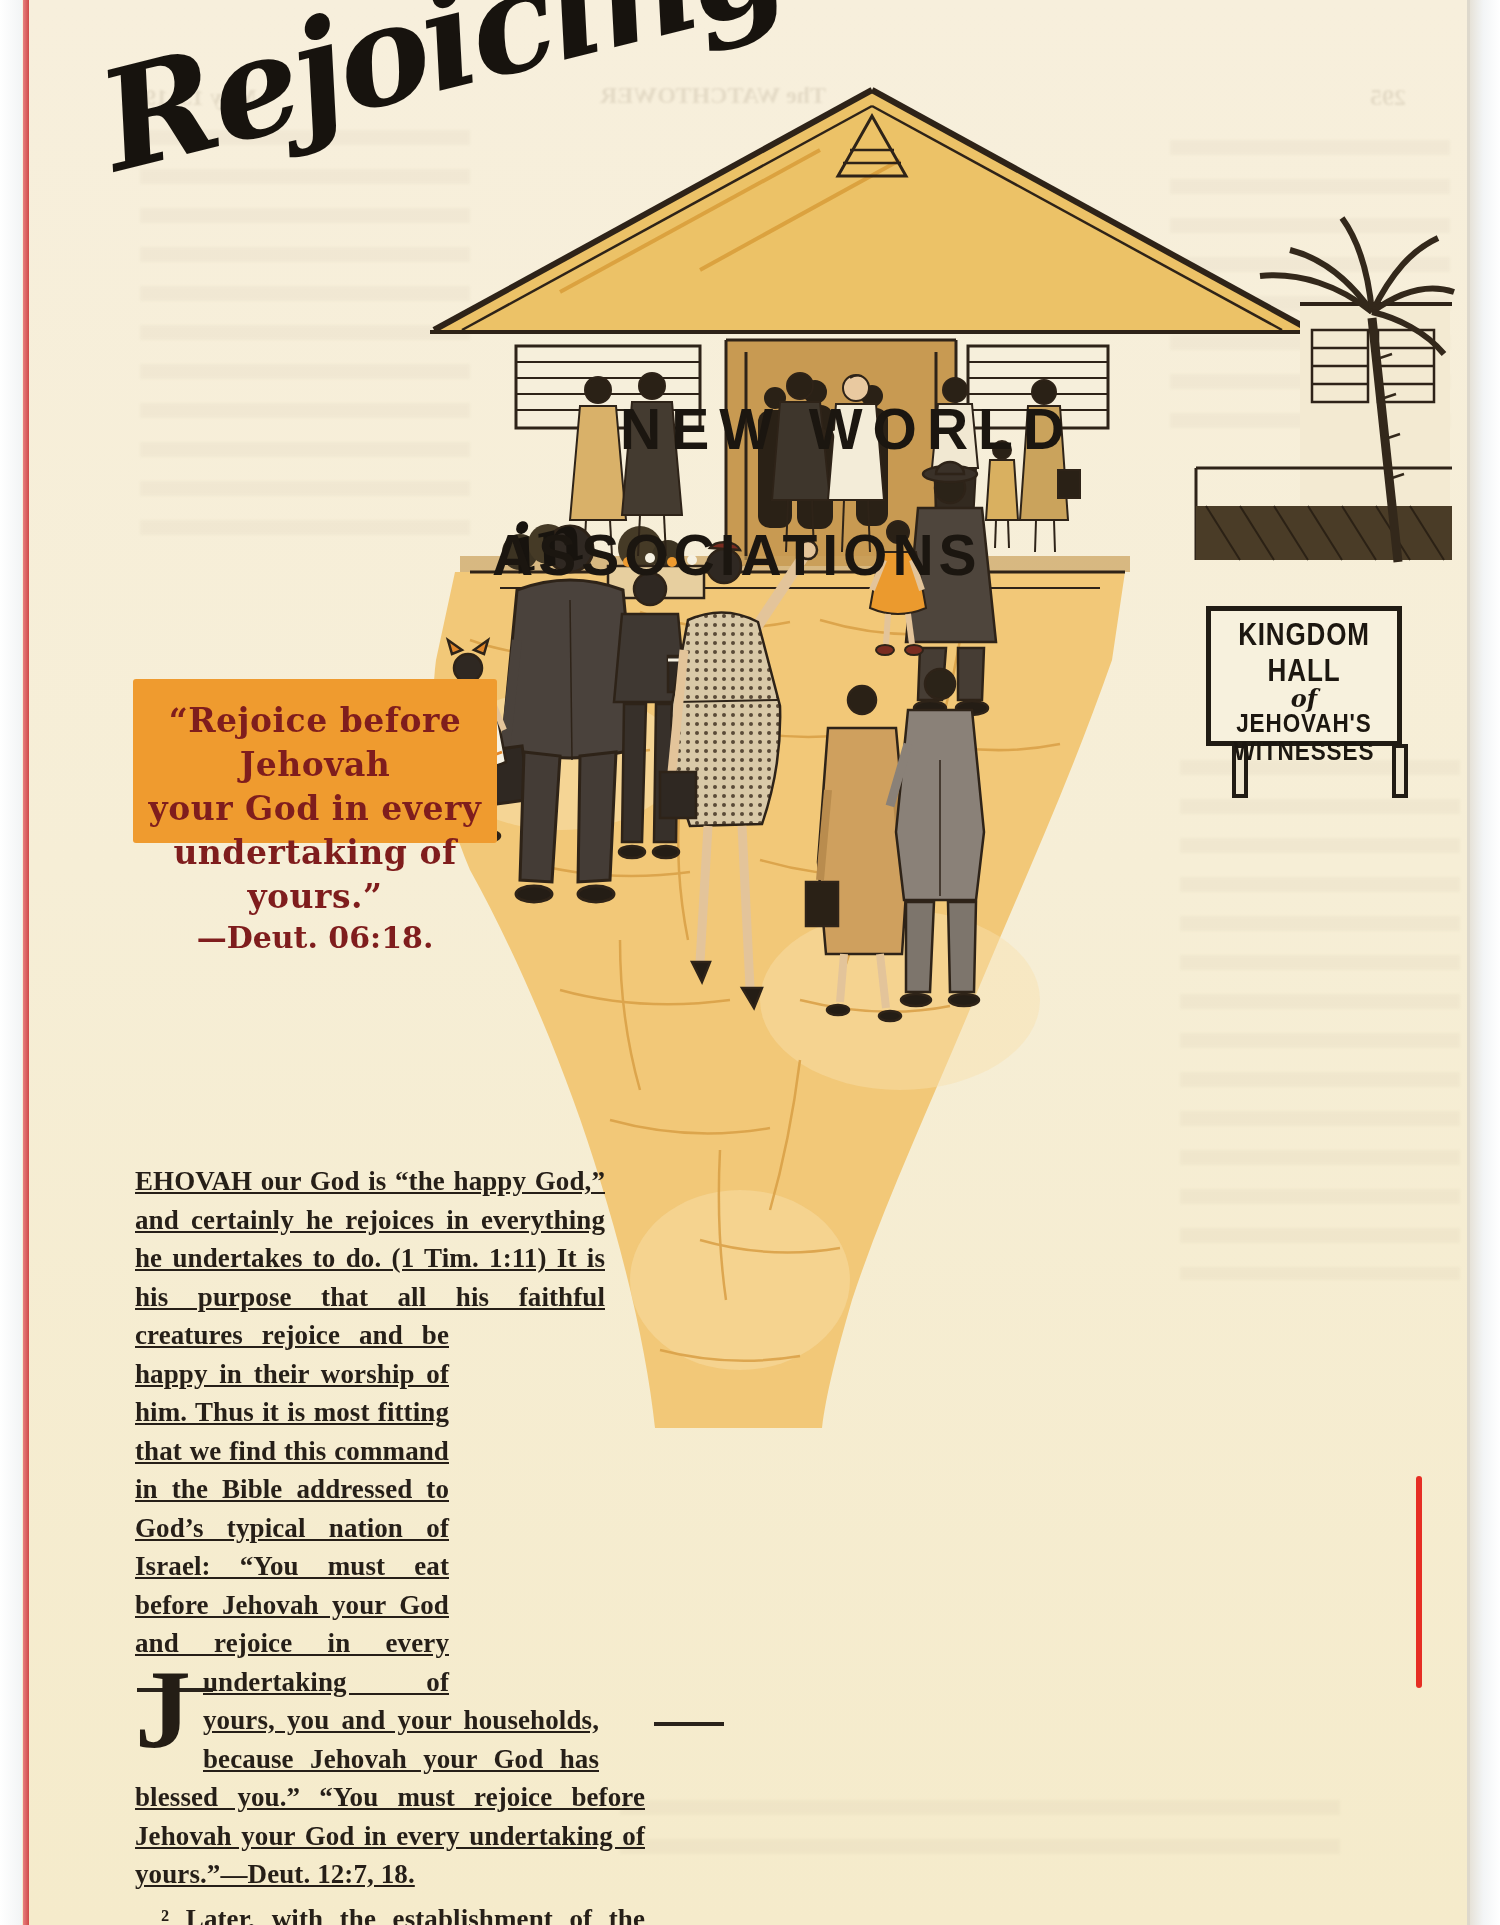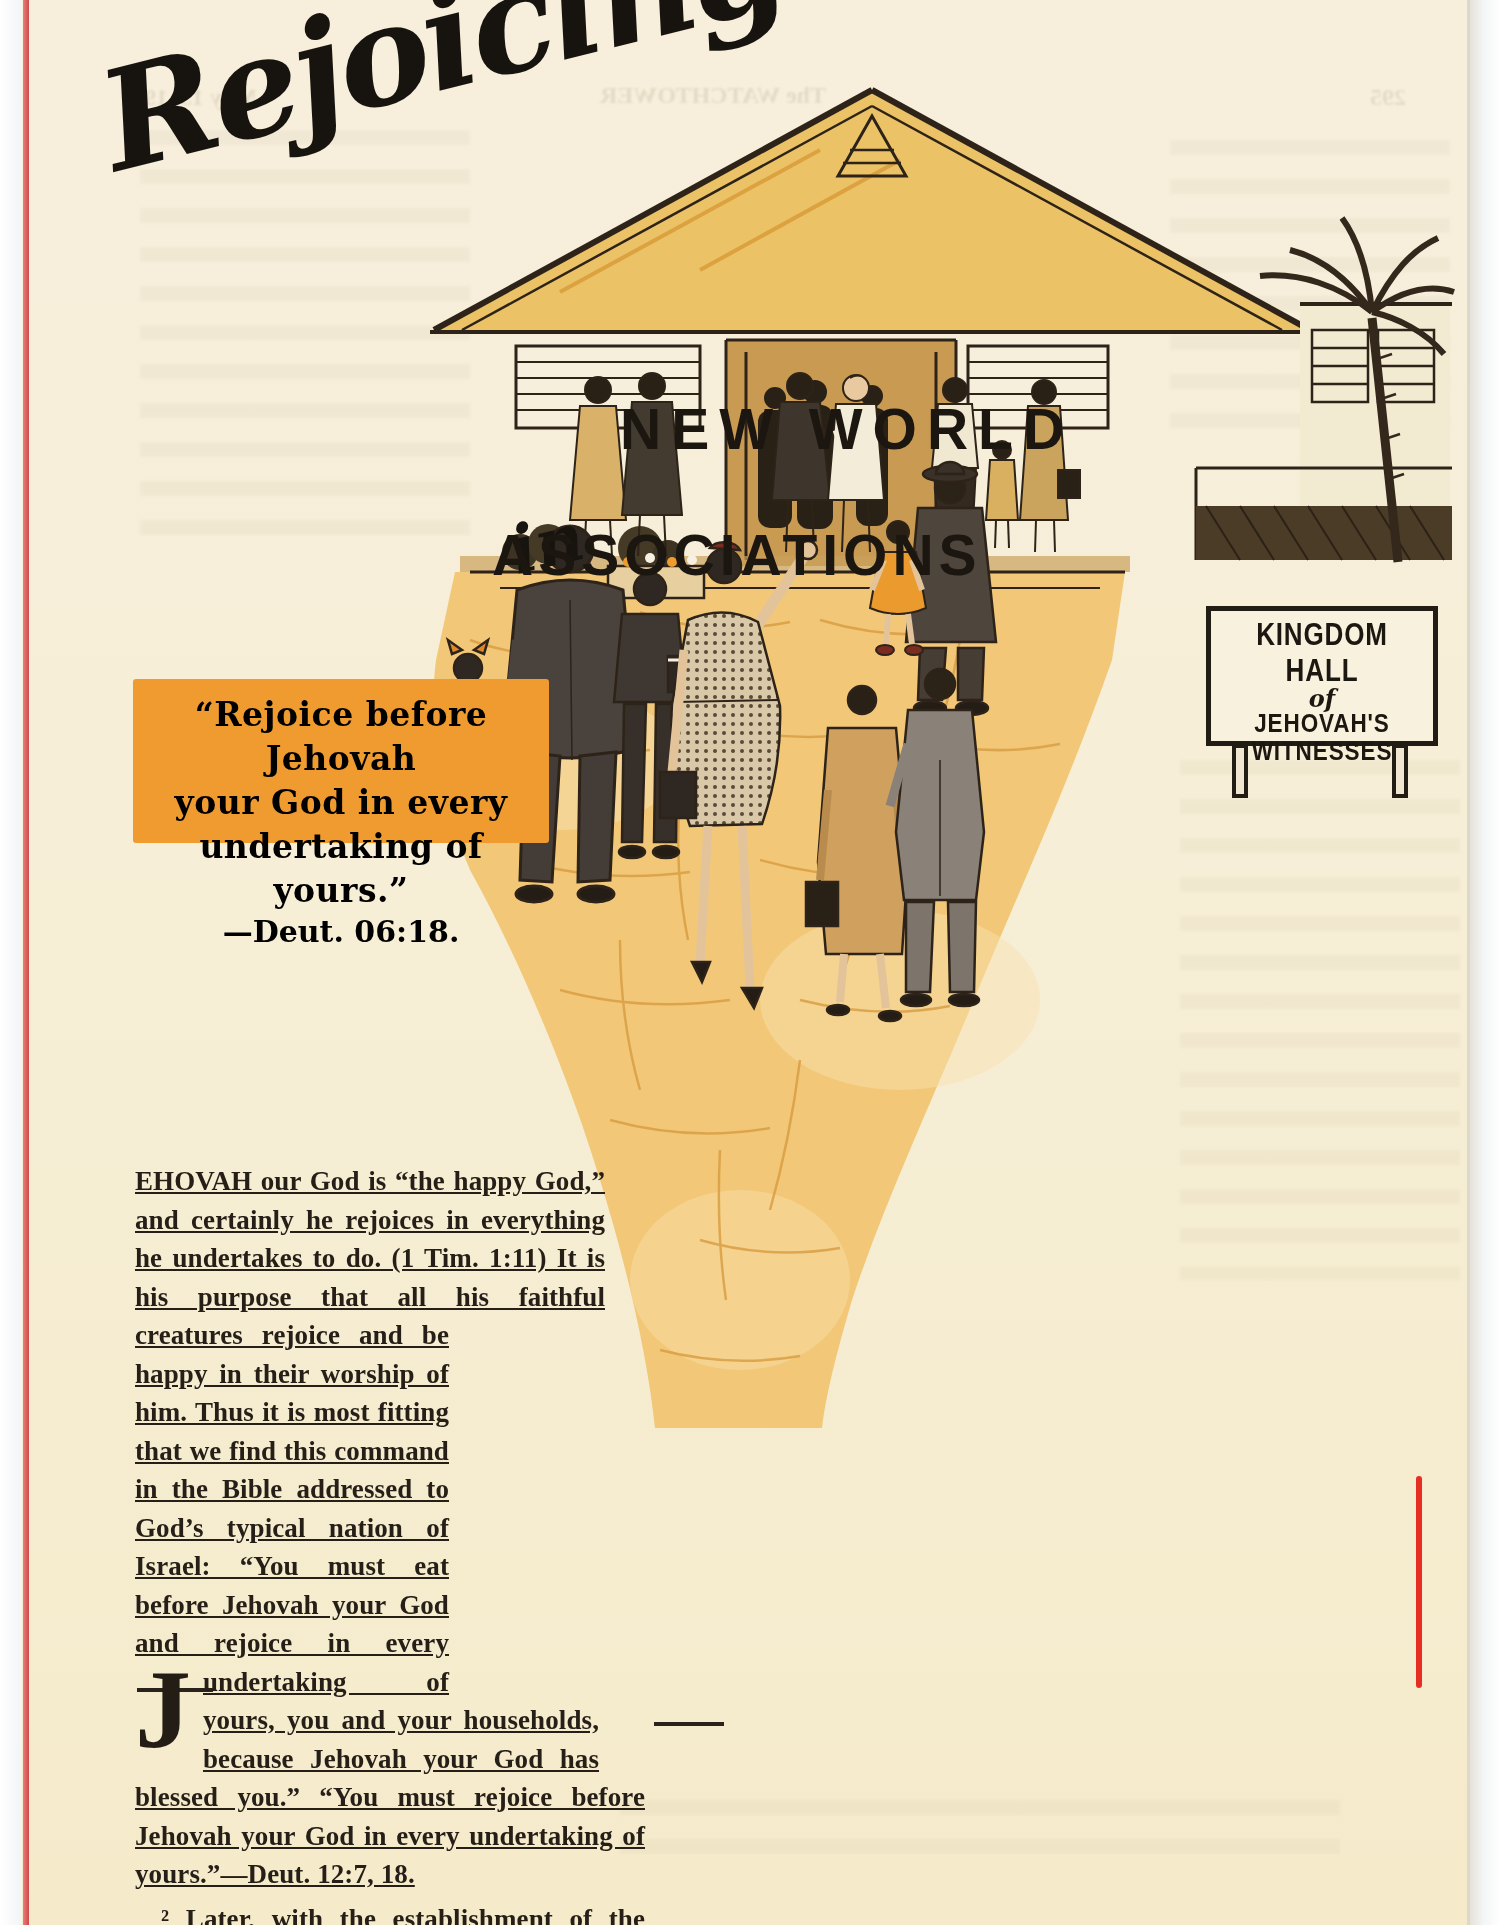--- a/index.html
+++ b/index.html
@@ -21,43 +21,43 @@
   
   .script-title{position:absolute;left:88px;top:58px;transform:rotate(-14deg);transform-origin:left top;
       font:700 italic 138px/1 "DejaVu Serif",serif;color:#17130e;letter-spacing:-4px;white-space:nowrap;}
   .script-in{position:absolute;left:492px;top:212px;transform:rotate(-13deg);
       font:700 italic 66px/1 "DejaVu Serif",serif;color:#17130e;}
   .block-title{position:absolute;color:#1b1610;font-family:"Liberation Sans",sans-serif;font-weight:700;white-space:nowrap;}
   .bt1{left:620px;top:192px;font-size:57px;letter-spacing:10px;}
   .bt2{left:492px;top:252px;font-size:57px;letter-spacing:5px;}
 
   
-  .quote-box{position:absolute;left:133px;top:343px;width:416px;height:164px;background:#ef9b2f;
-     border-radius:3px;text-align:center;color:#000000;padding-top:14px;box-sizing:border-box;}
+  .quote-box{position:absolute;left:133px;top:343px;width:364px;height:164px;background:#ef9b2f;
+     border-radius:3px;text-align:center;color:#7f1d1d;padding-top:20px;box-sizing:border-box;}
   .quote-box .ql{font:700 33px/44px "DejaVu Serif",serif;letter-spacing:.5px;}
   .quote-box .qa{font:700 30px/38px "DejaVu Serif",serif;}
 
   
   .col{position:absolute;text-align:justify;color:#261f18;
        font:700 27px/38.5px "Liberation Serif",serif;letter-spacing:.1px;}
   #col1{left:135px;top:662px;width:510px;}
   .fr{float:right;clear:right;}
   #col1 .f1{width:40px;height:154px;}
   #col1 .f2{width:196px;height:347px;}
   #col1 .f3{width:46px;height:77px;}
   .col p{margin:0;text-decoration:underline;}
   .col p.indent{text-indent:26px;margin-top:6px;}
   .dropcap{float:left;width:60px;height:80px;font:700 112px/84px "Liberation Serif",serif;
      margin:4px 8px 0 0;color:#241d15;}
   .fn-rule{position:absolute;height:4px;background:#2a231b;}
   #fnr-left{left:137px;top:1688px;width:76px;}
   #fnr-right{left:654px;top:1722px;width:70px;}
 
   
-  .kh-sign{position:absolute;left:1206px;top:606px;width:232px;height:140px;background:#f7f1dd;
+  .kh-sign{position:absolute;left:1206px;top:606px;width:196px;height:140px;background:#f7f1dd;
      border:5px solid #211c14;box-sizing:border-box;text-align:center;color:#1c1710;
      font-family:"Liberation Sans",sans-serif;z-index:3;}
   .kh1{font-size:31px;font-weight:700;transform:scaleX(.84);letter-spacing:1px;margin-top:6px;}
   .kh2{font:700 italic 24px/20px "DejaVu Serif",serif;}
   .kh3,.kh4{font-size:25px;font-weight:700;transform:scaleX(.9);letter-spacing:1px;line-height:28px;}
   .kh-leg{position:absolute;width:16px;height:54px;background:#efe7cf;border:4px solid #211c14;box-sizing:border-box;z-index:2;}
 
   .red-marker{position:absolute;left:1416px;top:1476px;width:6px;height:212px;background:#e62e24;border-radius:3px;}
 
   svg{position:absolute;left:0;top:0;z-index:1;}

